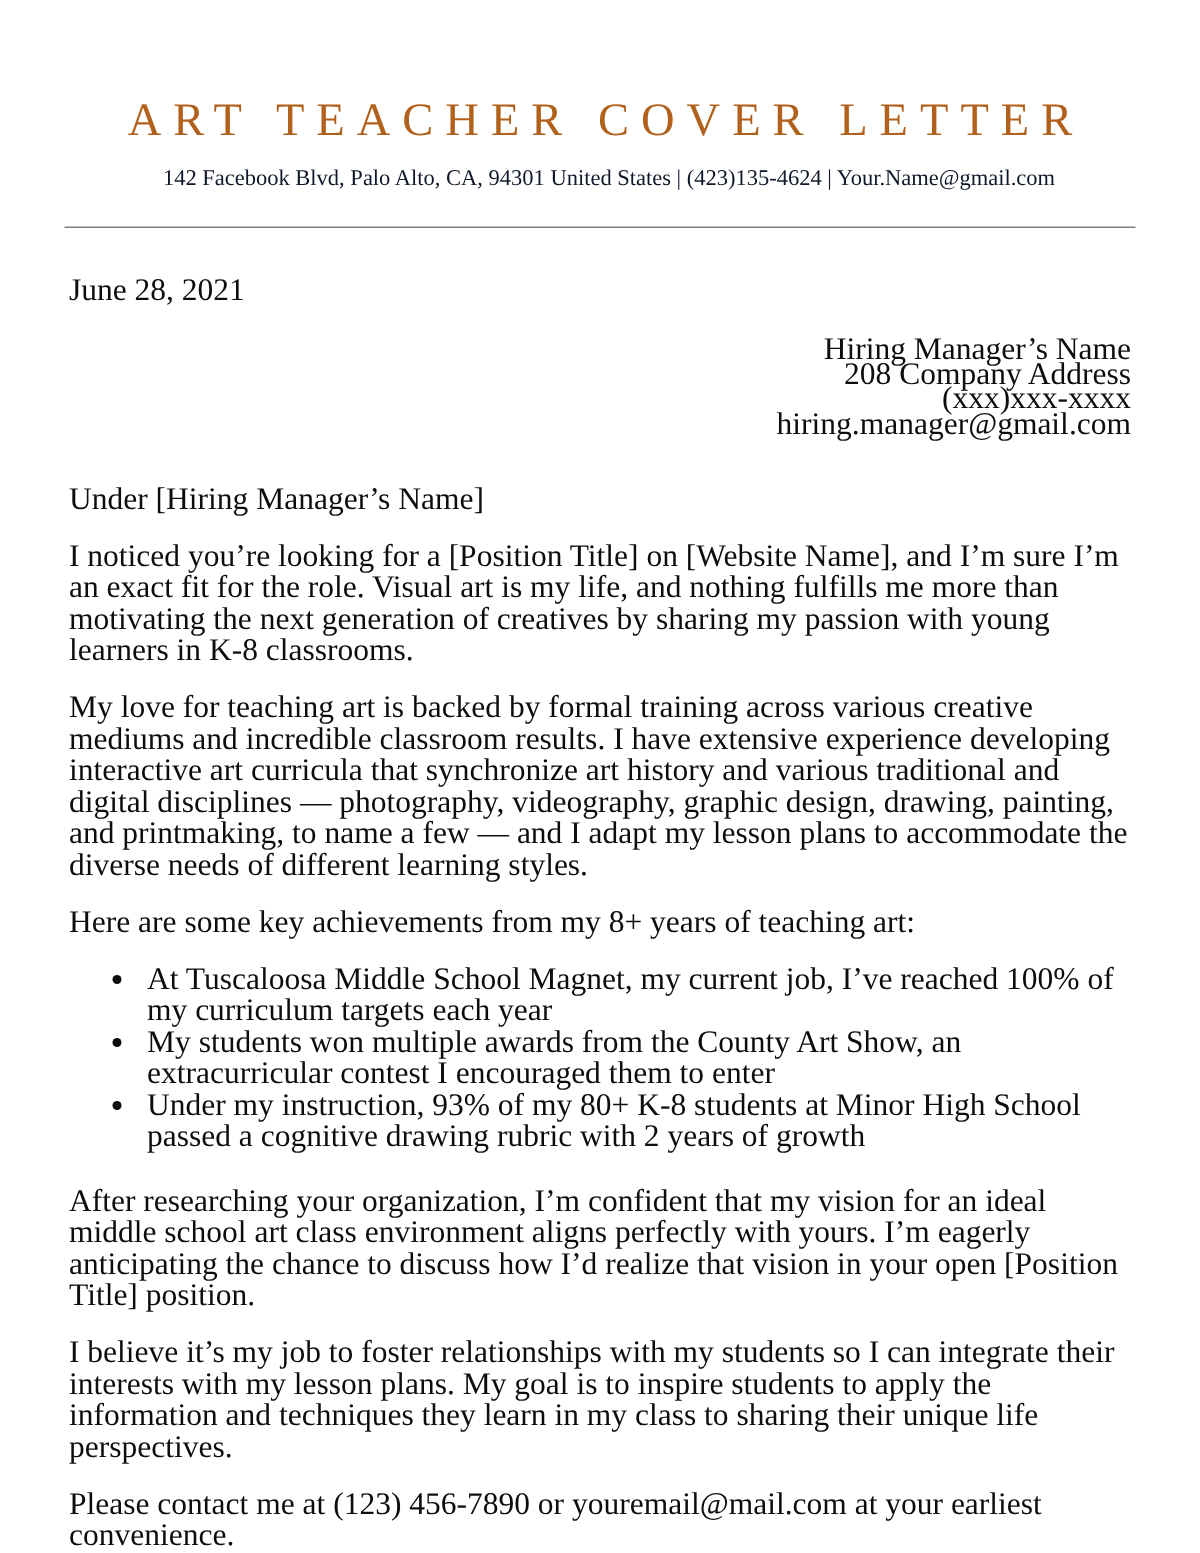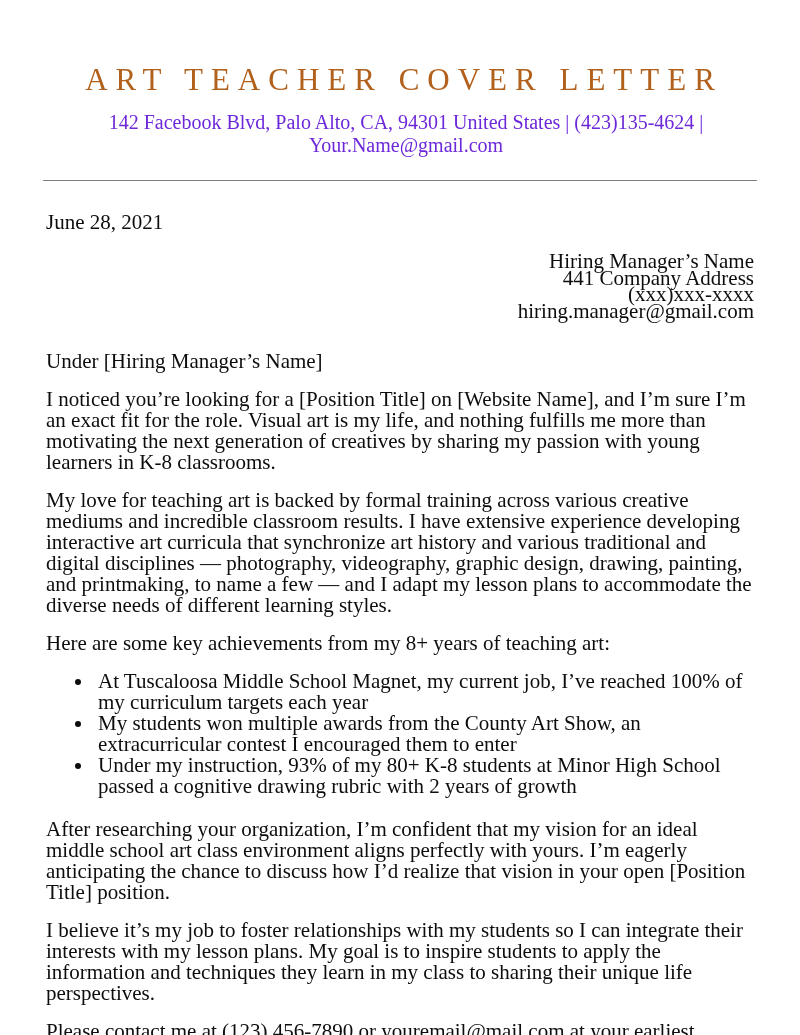--- a/index.html
+++ b/index.html
@@ -22,23 +22,23 @@
   }
   .doc-title {
     font-size: 31px;
     font-weight: normal;
     letter-spacing: 8px;
     margin: 0 0 0 8px; 
     color: #b2611d;
     white-space: nowrap;
   }
   .contact-line {
-    font-size: 20px;
+    font-size: 15px;
     margin: 13px 0 0 12px;
-    color: #6d28d9;
+    color: #0f172a;
   }
   .header-rule {
     border: none;
     border-top: 1.5px solid #7f7f7f;
     margin: 23px 43px 0 43px;
   }
   .letter-body {
     padding: 31px 46px 0 46px;
     font-size: 21px;
     color: #0d0d0d;
@@ -92,21 +92,21 @@
     <p class="contact-line">142 Facebook Blvd, Palo Alto, CA, 94301 United States | (423)135-4624 | Your.Name@gmail.com</p>
     <hr class="header-rule">
   </div>
 
   <div class="letter-body">
 
     <p class="date-line">June 28, 2021</p>
 
     <div class="recipient-block">
       <p>Hiring Manager’s Name</p>
-      <p>441 Company Address</p>
+      <p>208 Company Address</p>
       <p>(xxx)xxx-xxxx</p>
       <p>hiring.manager@gmail.com</p>
     </div>
 
     <p class="salutation">Under [Hiring Manager’s Name]</p>
 
     <p class="body-par">I noticed you’re looking for a [Position Title] on [Website Name], and I’m sure I’m an exact fit for the role. Visual art is my life, and nothing fulfills me more than motivating the next generation of creatives by sharing my passion with young learners in K-8 classrooms.</p>
 
     <p class="body-par">My love for teaching art is backed by formal training across various creative mediums and incredible classroom results. I have extensive experience developing interactive art curricula that synchronize art history and various traditional and digital disciplines — photography, videography, graphic design, drawing, painting, and printmaking, to name a few — and I adapt my lesson plans to accommodate the diverse needs of different learning styles.</p>
 

